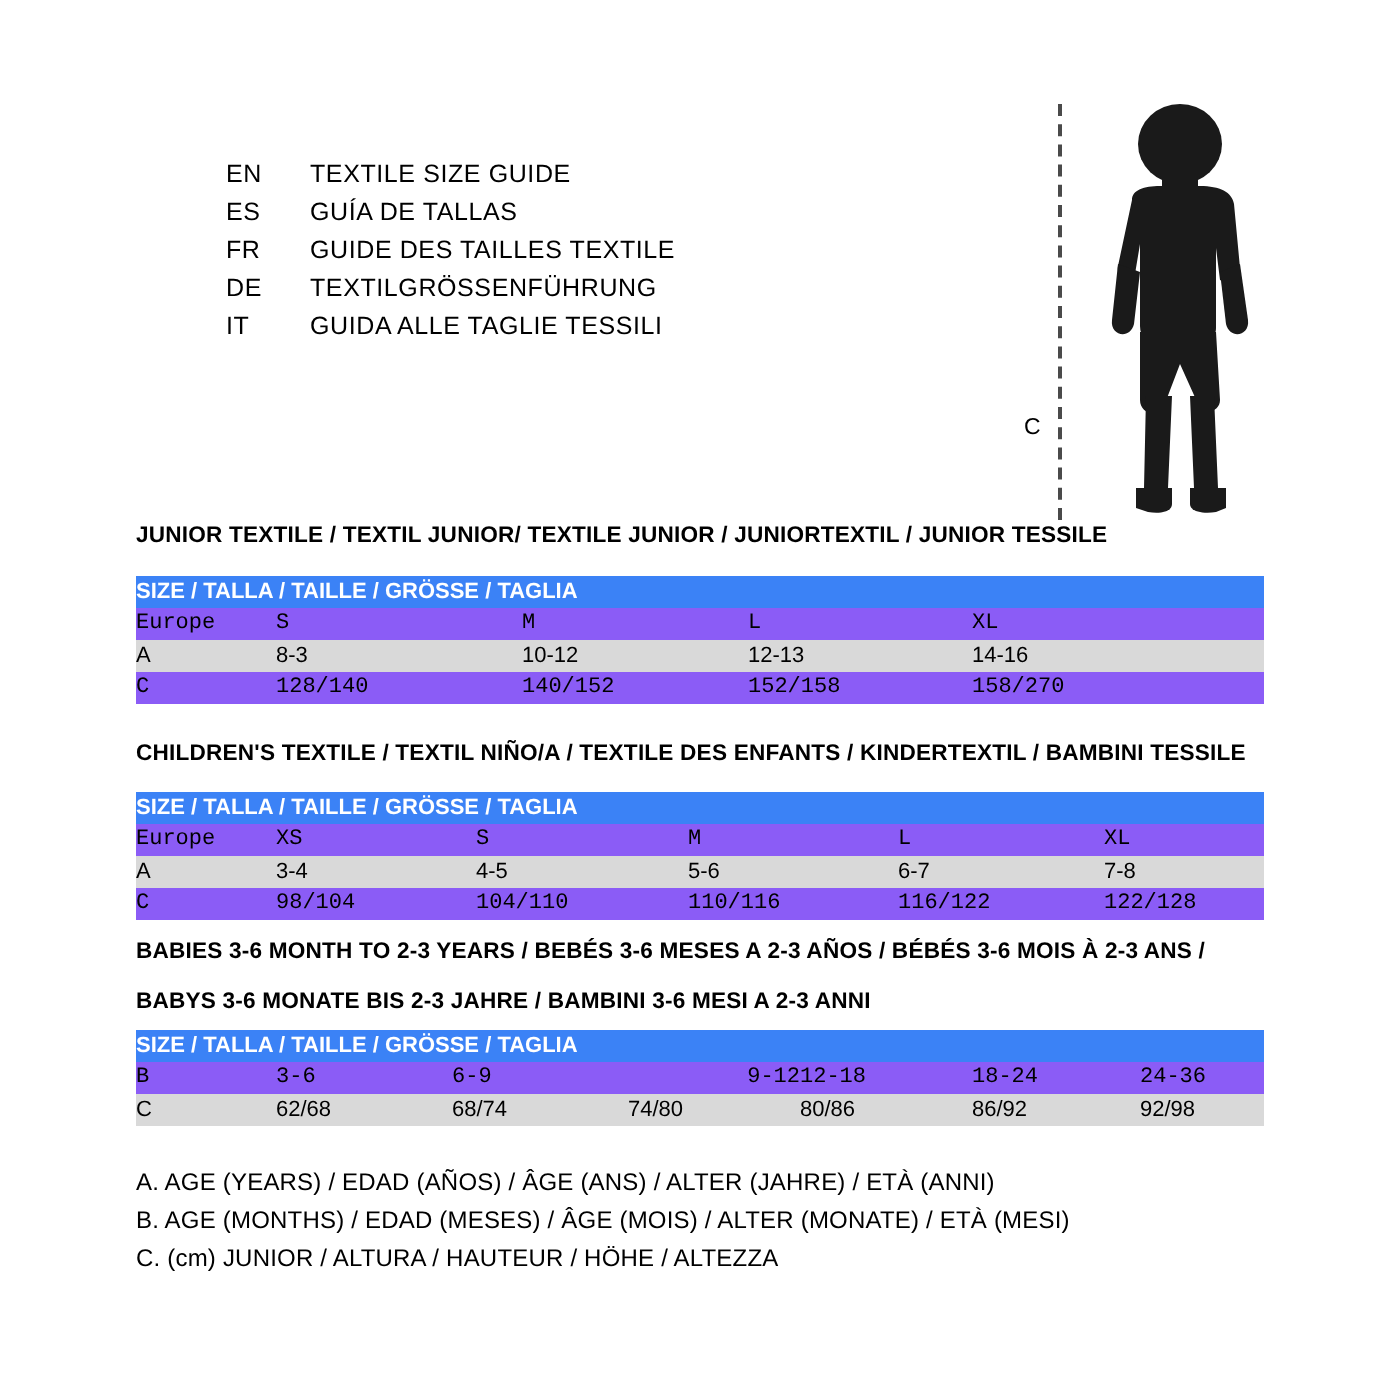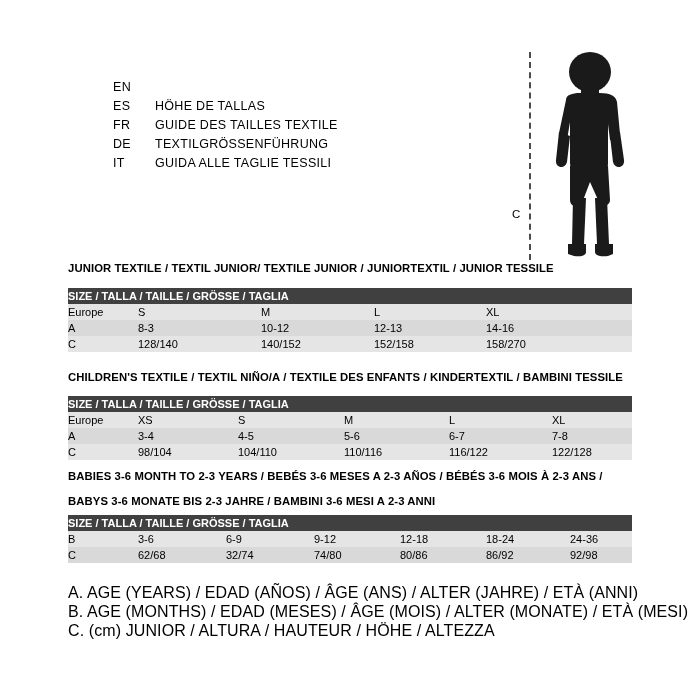--- a/index.html
+++ b/index.html
@@ -89,64 +89,66 @@
     border-collapse: collapse;
     font-size: 11px;
     width: 564px;
   }
   table.size-table td {
     padding: 0;
     height: 16px;
     vertical-align: middle;
   }
   .hdr-row td {
-    background: #404040;
+    background: #3b82f6;
     color: #ffffff;
     font-weight: bold;
     font-size: 11px;
     height: 18px;
     padding-left: 6px;
   }
   .band-row td {
     background: #d9d9d9;
   }
   .white-row td {
-    background: #e5e5e5;
+    background: #8b5cf6;
+    font-family: Liberation Mono, monospace;
   }
   .cell-label {
     padding-left: 6px;
   }
   .cell-val {
     padding-left: 2px;
   }
 
   
   .footnotes {
     position: absolute;
     left: 68px;
     top: 584px;
-    font-size: 16px;
+    font-size: 12px;
     letter-spacing: 0.1px;
   }
   .footnotes div {
     height: 19px;
   }
 </style>
 </head>
 <body>
 
 <div class="page">
 
   <div class="lang-block">
     <div class="lang-row">
       <span class="lang-code">EN</span>
+      <span class="lang-text">TEXTILE SIZE GUIDE</span>
     </div>
     <div class="lang-row">
       <span class="lang-code">ES</span>
-      <span class="lang-text">HÖHE DE TALLAS</span>
+      <span class="lang-text">GUÍA DE TALLAS</span>
     </div>
     <div class="lang-row">
       <span class="lang-code">FR</span>
       <span class="lang-text">GUIDE DES TAILLES TEXTILE</span>
     </div>
     <div class="lang-row">
       <span class="lang-code">DE</span>
       <span class="lang-text">TEXTILGRÖSSENFÜHRUNG</span>
     </div>
     <div class="lang-row">
@@ -253,29 +255,29 @@
   <div class="section-caption" style="top:495px;">BABYS 3-6 MONATE BIS 2-3 JAHRE / BAMBINI 3-6 MESI A 2-3 ANNI</div>
   <table class="size-table" style="top:515px;">
     <tbody>
       <tr class="hdr-row">
         <td colspan="7">SIZE / TALLA / TAILLE / GRÖSSE / TAGLIA</td>
       </tr>
       <tr class="white-row">
         <td class="cell-label" style="width:70px;">B</td>
         <td class="cell-val" style="width:88px;">3-6</td>
         <td class="cell-val" style="width:88px;">6-9</td>
-        <td class="cell-val" style="width:86px;">9-12</td>
+        <td class="cell-val" style="width:86px;text-align:right;">9-12</td>
         <td class="cell-val" style="width:86px;">12-18</td>
         <td class="cell-val" style="width:84px;">18-24</td>
         <td class="cell-val">24-36</td>
       </tr>
       <tr class="band-row">
         <td class="cell-label">C</td>
         <td class="cell-val">62/68</td>
-        <td class="cell-val">32/74</td>
+        <td class="cell-val">68/74</td>
         <td class="cell-val">74/80</td>
         <td class="cell-val">80/86</td>
         <td class="cell-val">86/92</td>
         <td class="cell-val">92/98</td>
       </tr>
     </tbody>
   </table>
 
   <div class="footnotes">
     <div>A. AGE (YEARS) / EDAD (AÑOS) / ÂGE (ANS) / ALTER (JAHRE) / ETÀ (ANNI)</div>

